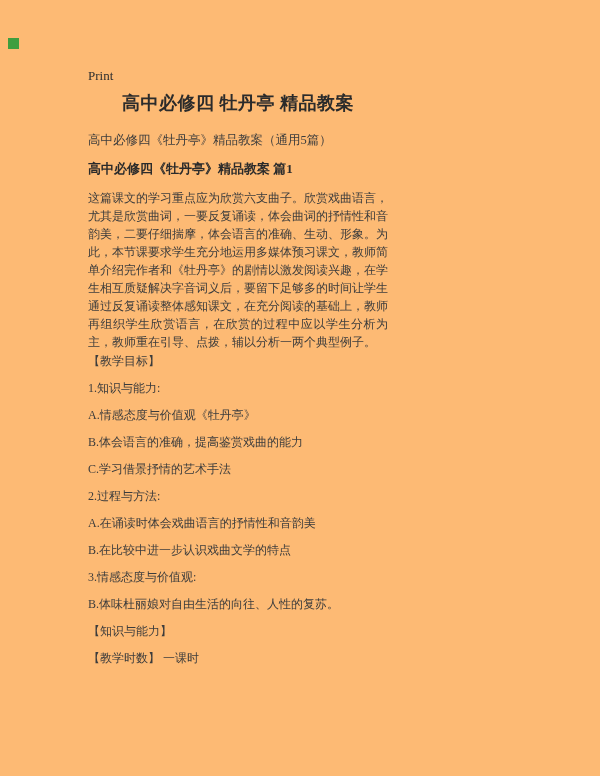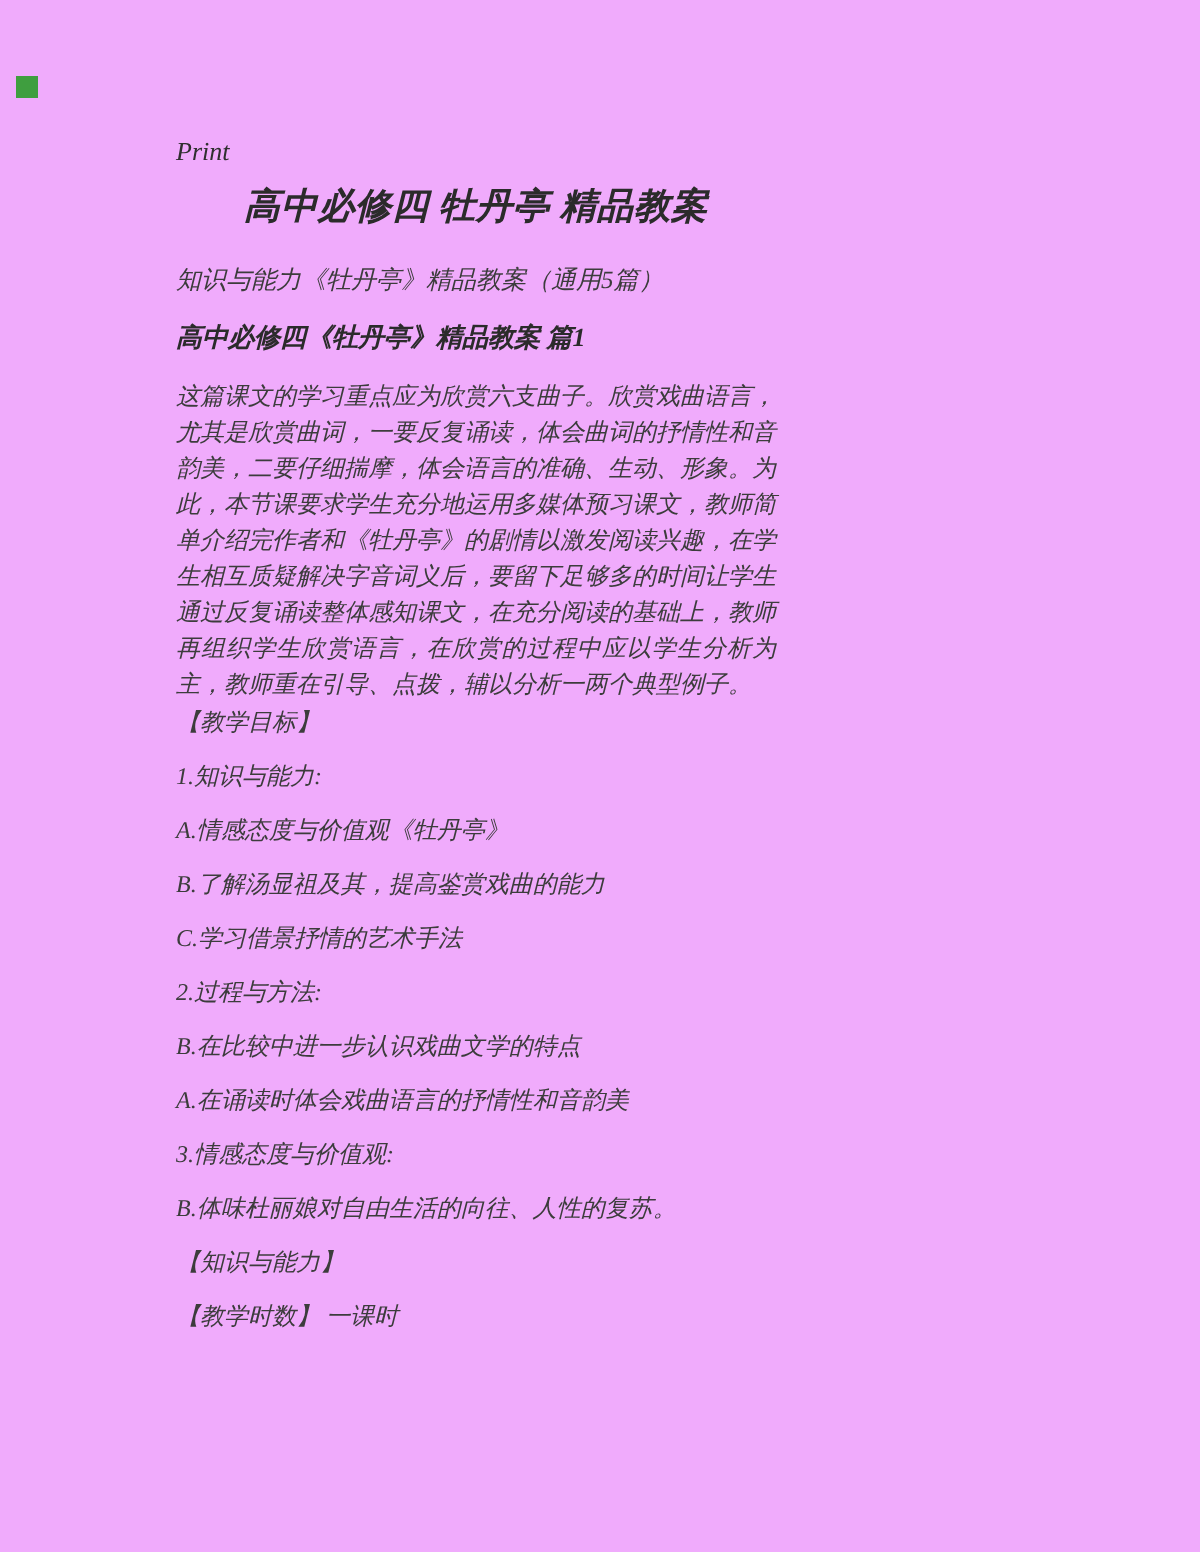--- a/index.html
+++ b/index.html
@@ -5,23 +5,22 @@
   html, body { margin: 0; padding: 0; }
   body {
     width: 600px; height: 776px;
     background: #ffffff;
     font-family: "Liberation Serif", "DejaVu Serif", serif;
     color: #3c3c3c;
   }
   .page {
     position: relative;
     width: 600px; height: 776px;
-    background: #f0abfc;
+    background: #fdba74;
     overflow: hidden;
-    font-style: italic;
   }
   .green-square {
     position: absolute;
     left: 8px; top: 38px;
     width: 11px; height: 11px;
     background: #3f9e3f;
   }
   .print-link {
     position: absolute;
     left: 88px; top: 68px;
@@ -80,33 +79,33 @@
 <div class="page">
 
   <span class="green-square" style="background: rgb(63, 158, 63);"></span>
 
   <a class="print-link">Print</a>
 
   <div class="doc">
 
     <h1 class="doc-title">高中必修四 牡丹亭 精品教案</h1>
 
-    <p class="doc-subtitle">知识与能力《牡丹亭》精品教案（通用5篇）</p>
+    <p class="doc-subtitle">高中必修四《牡丹亭》精品教案（通用5篇）</p>
 
     <h2 class="section-heading">高中必修四《牡丹亭》精品教案 篇1</h2>
 
     <p class="intro">这篇课文的学习重点应为欣赏六支曲子。欣赏戏曲语言，尤其是欣赏曲词，一要反复诵读，体会曲词的抒情性和音韵美，二要仔细揣摩，体会语言的准确、生动、形象。为此，本节课要求学生充分地运用多媒体预习课文，教师简单介绍完作者和《牡丹亭》的剧情以激发阅读兴趣，在学生相互质疑解决字音词义后，要留下足够多的时间让学生通过反复诵读整体感知课文，在充分阅读的基础上，教师再组织学生欣赏语言，在欣赏的过程中应以学生分析为主，教师重在引导、点拨，辅以分析一两个典型例子。</p>
 
     <p class="line first">【教学目标】</p>
     <p class="line">1.知识与能力:</p>
     <p class="line">A.情感态度与价值观《牡丹亭》</p>
-    <p class="line">B.了解汤显祖及其，提高鉴赏戏曲的能力</p>
+    <p class="line">B.体会语言的准确，提高鉴赏戏曲的能力</p>
     <p class="line">C.学习借景抒情的艺术手法</p>
     <p class="line">2.过程与方法:</p>
+    <p class="line">A.在诵读时体会戏曲语言的抒情性和音韵美</p>
     <p class="line">B.在比较中进一步认识戏曲文学的特点</p>
-    <p class="line">A.在诵读时体会戏曲语言的抒情性和音韵美</p>
     <p class="line">3.情感态度与价值观:</p>
     <p class="line">B.体味杜丽娘对自由生活的向往、人性的复苏。</p>
     <p class="line">【知识与能力】</p>
     <p class="line">【教学时数】 一课时</p>
 
   </div>
 </div>
 
 </body></html>

